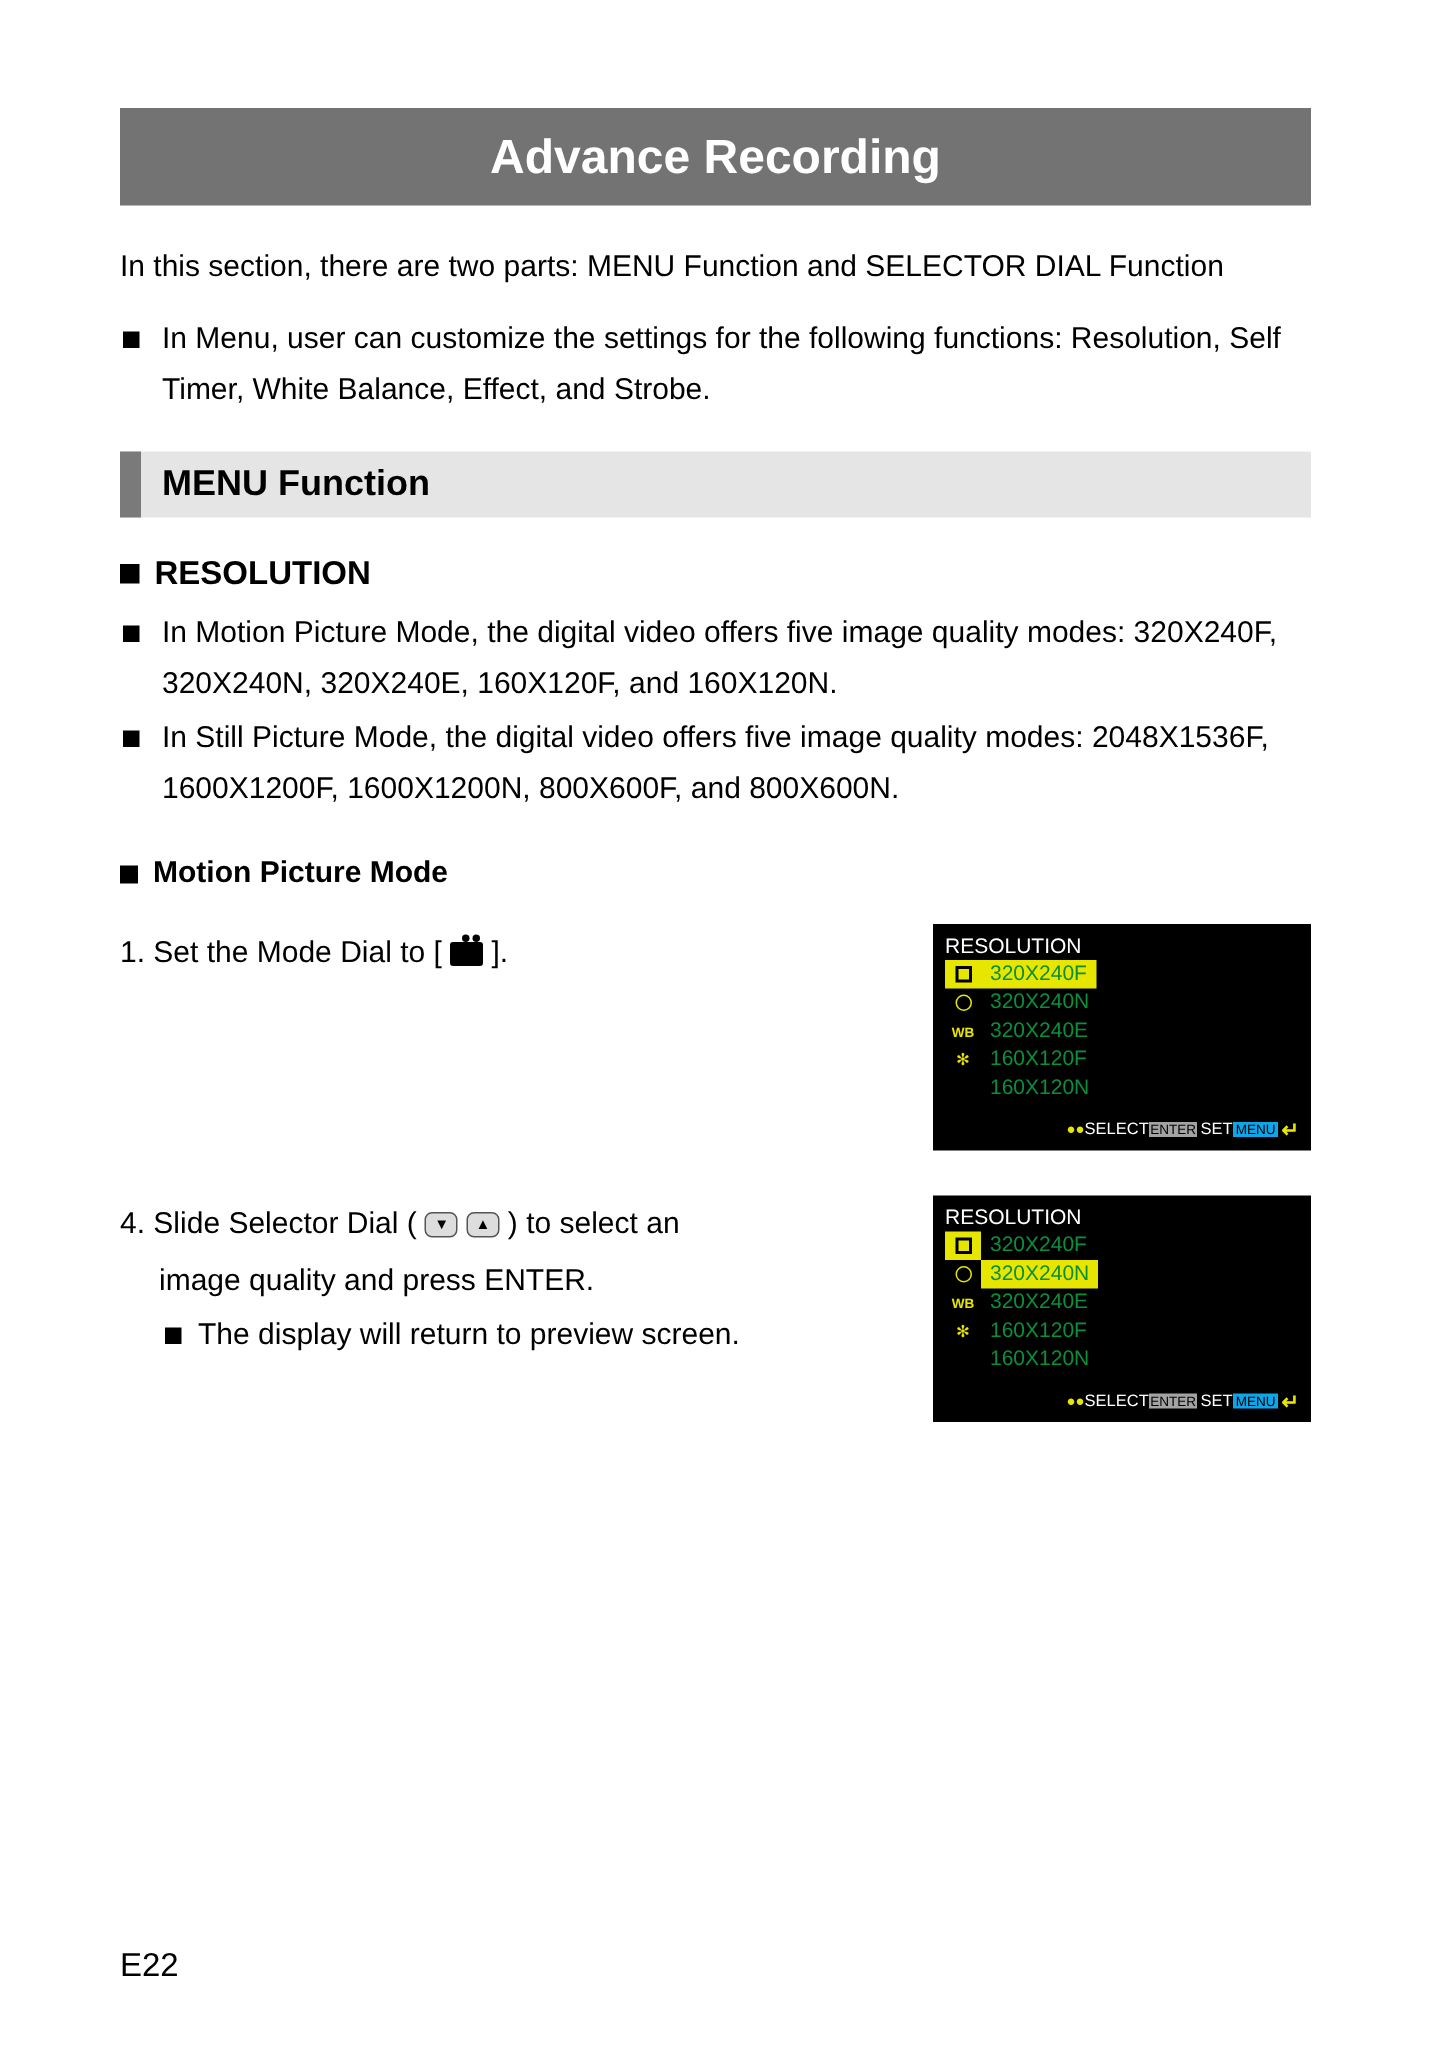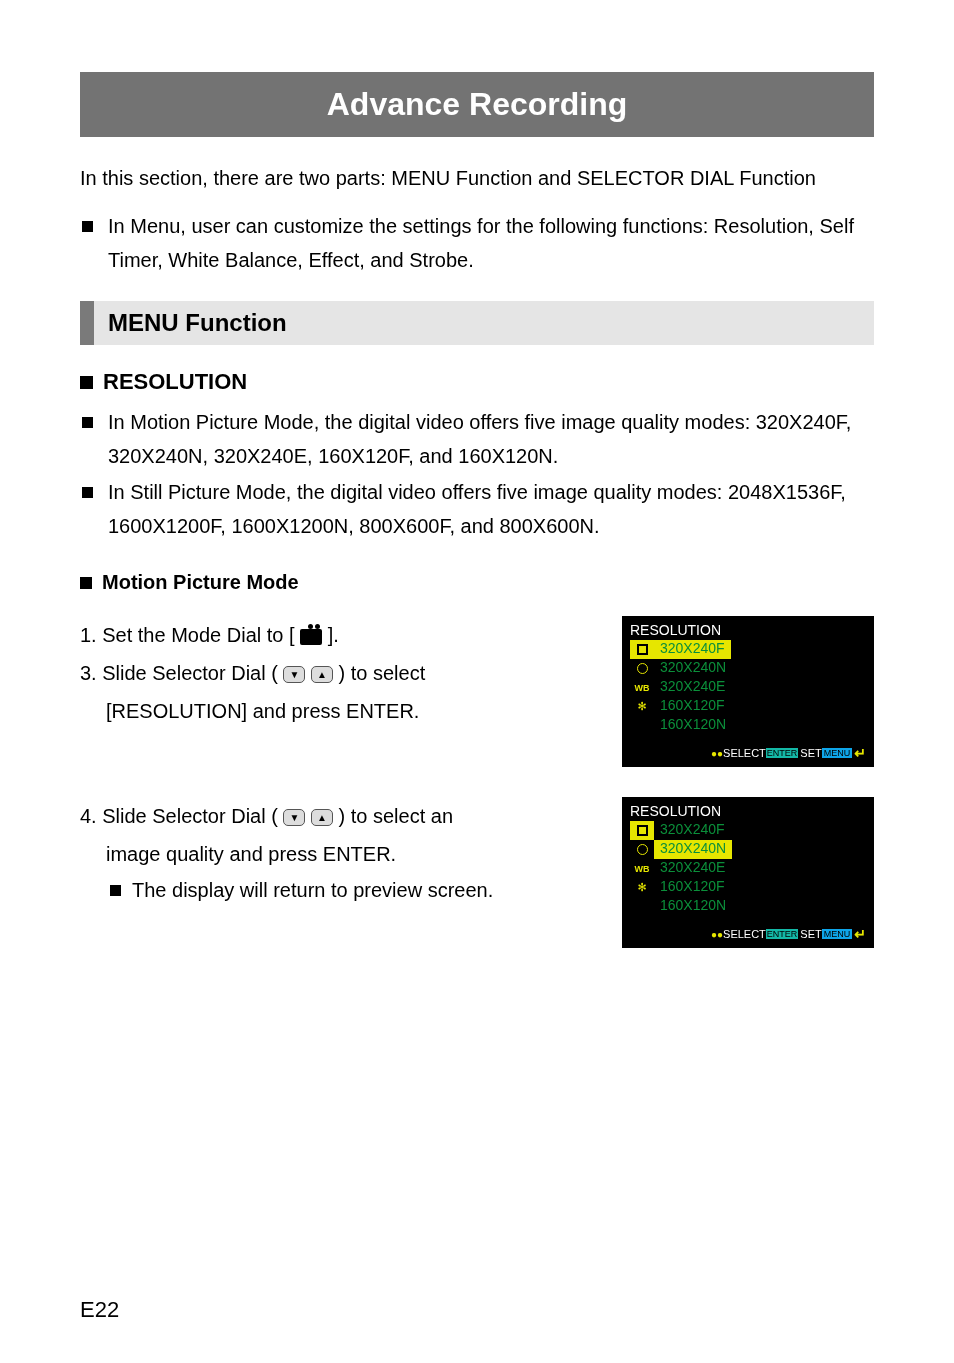--- a/index.html
+++ b/index.html
@@ -171,21 +171,21 @@
       font-size: 11px;
     }
     .ui-footer .sel {
       color: #fff;
     }
     .ui-footer .sel-prefix {
       color: #e6e600;
       font-size: 10px;
     }
     .ui-footer .set-prefix {
-      background: #14b8a6;
+      background: #a3a3a3;
       color: #000;
       font-size: 9px;
       padding: 0 1px;
     }
     .ui-footer .menu-label {
       background: #0ea5e9;
       color: #000;
       font-size: 9px;
       padding: 0 2px;
     }
@@ -302,27 +302,20 @@
   <span>Motion Picture Mode</span>
 </div>
 
 <div class="two-col">
   <div class="left">
     <ol class="ordered-steps">
       <li>
         <span>1. Set the Mode Dial to [ </span>
         <span class="mode-dial-icon inline-icon"></span>
         <span> ].</span>
-      </li>
-      <li>
-        <span>3. Slide Selector Dial ( </span>
-        <span class="arrow-btn">▼</span>
-        <span class="arrow-btn">▲</span>
-        <span> ) to select</span>
-        <div class="step-indent">[RESOLUTION] and press ENTER.</div>
       </li>
     </ol>
   </div>
   <div class="ui-screenshot">
     <div class="ui-header">RESOLUTION</div>
     <div class="ui-body">
       <div class="ui-row">
         <span class="ui-icon-cell active">
             <span class="outer-square" style="border-color:#000"></span>
           </span>

